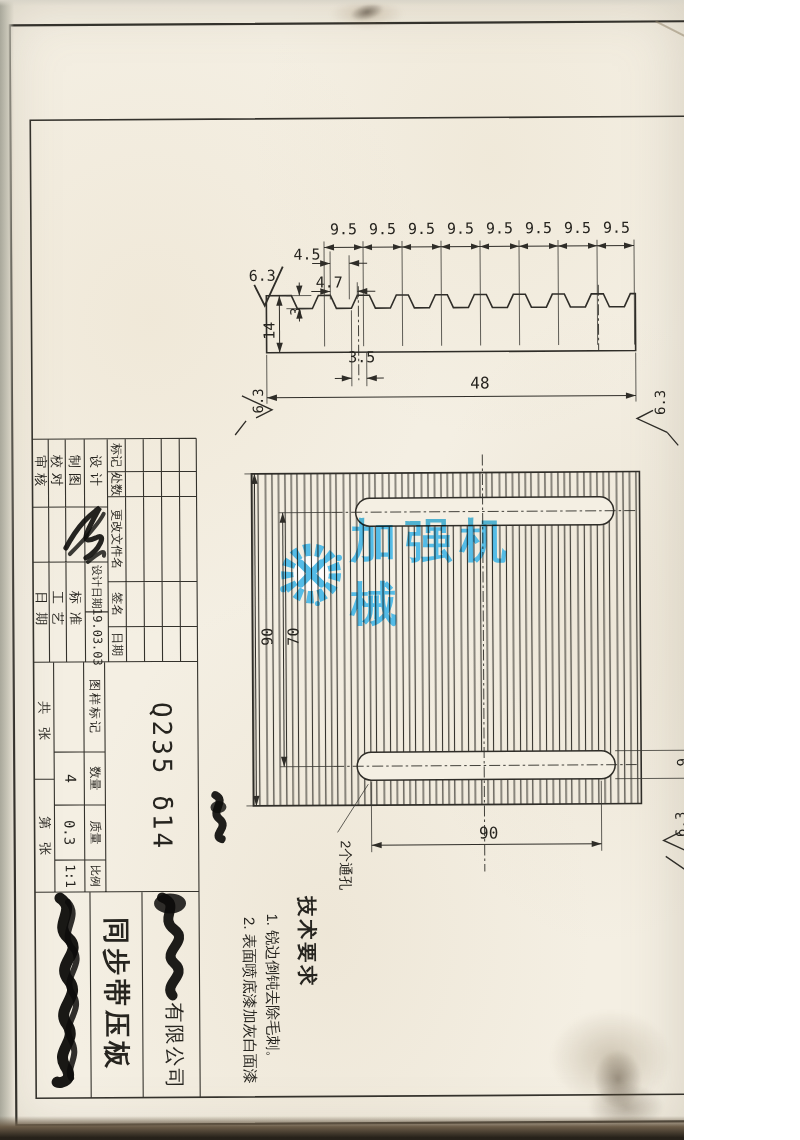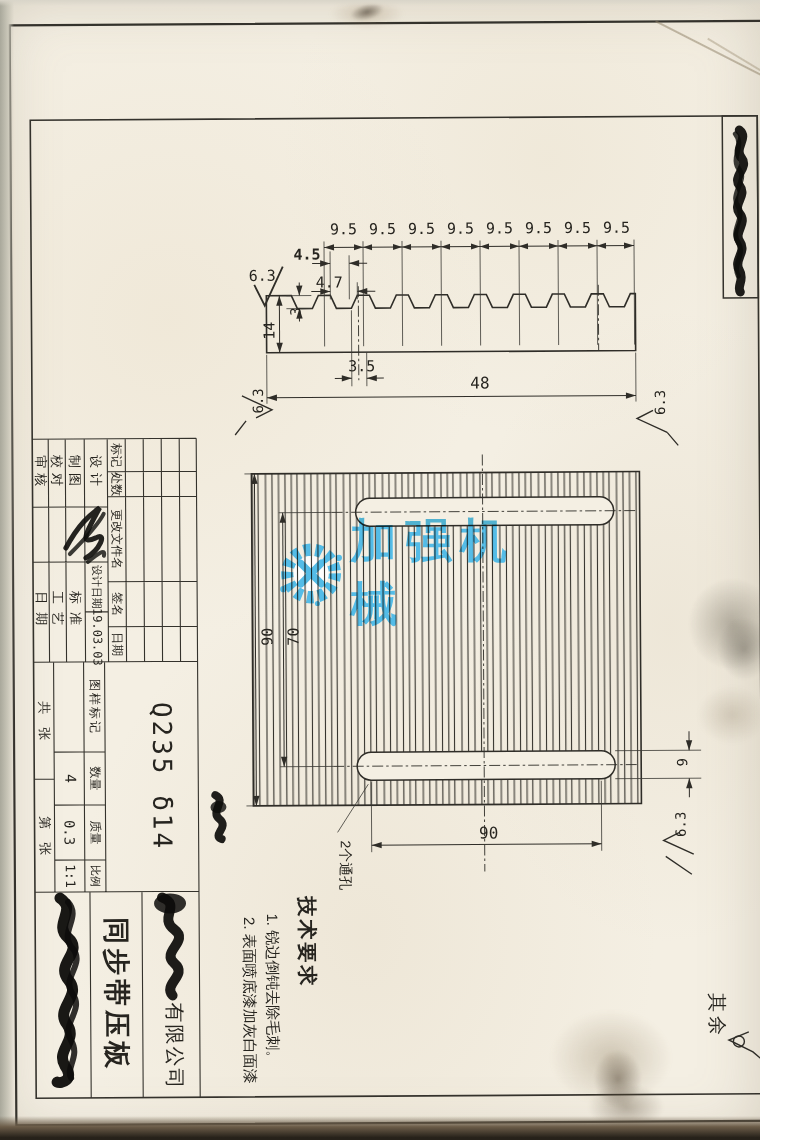--- a/index.html
+++ b/index.html
@@ -1,16 +1,16 @@
 <!DOCTYPE html>
 <html><head>
 <meta charset="utf-8">
 <style>
   html,body{margin:0;padding:0;}
-  #stage{position:relative;width:760px;height:1140px;overflow:hidden;background:#aeaca0;font-family:"Liberation Sans",sans-serif;}
+  #stage{position:relative;width:684px;height:1140px;overflow:hidden;background:#aeaca0;font-family:"Liberation Sans",sans-serif;}
   #sheet{position:absolute;inset:0;
     background:
       radial-gradient(60% 40% at 22% 28%, rgba(214,192,152,.14), rgba(0,0,0,0) 70%),
       radial-gradient(50% 35% at 72% 14%, rgba(208,188,148,.12), rgba(0,0,0,0) 70%),
       radial-gradient(55% 45% at 48% 82%, rgba(203,183,148,.15), rgba(0,0,0,0) 70%),
       radial-gradient(40% 40% at 88% 55%, rgba(190,170,135,.12), rgba(0,0,0,0) 70%),
       #f4efe3;
     box-shadow: inset 0 0 60px rgba(125,112,88,.25);}
   .edge{position:absolute;}
   #tilt{position:absolute;inset:0;transform:rotate(-0.35deg);transform-origin:400px 570px;}
@@ -141,25 +141,25 @@
   </svg>
 
   <div class="t mono" style="left:326px;top:221px;width:39px;height:18px;font-size:15px;">9.5</div>
   <div class="t mono" style="left:365px;top:221px;width:39px;height:18px;font-size:15px;">9.5</div>
   <div class="t mono" style="left:404px;top:221px;width:39px;height:18px;font-size:15px;">9.5</div>
   <div class="t mono" style="left:443px;top:221px;width:39px;height:18px;font-size:15px;">9.5</div>
   <div class="t mono" style="left:482px;top:221px;width:39px;height:18px;font-size:15px;">9.5</div>
   <div class="t mono" style="left:521px;top:221px;width:39px;height:18px;font-size:15px;">9.5</div>
   <div class="t mono" style="left:560px;top:221px;width:39px;height:18px;font-size:15px;">9.5</div>
   <div class="t mono" style="left:599px;top:221px;width:39px;height:18px;font-size:15px;">9.5</div>
-  <div class="t mono" style="left:290px;top:246px;width:38px;height:17px;font-size:15px;font-weight:bold;">4.5</div>
+  <div class="t mono" style="left:290px;top:246px;width:38px;height:17px;font-size:15px;">4.5</div>
   <div class="t mono" style="left:312px;top:274px;width:38px;height:17px;font-size:15px;">4.7</div>
   <div class="t mono rm90" style="left:290px;top:320px;width:18px;height:14px;font-size:14px;">3</div>
   <div class="t mono rm90" style="left:264px;top:345px;width:30px;height:15px;font-size:15px;">14</div>
-  <div class="t mono" style="left:344px;top:358px;width:38px;height:17px;font-size:15px;">3.5</div>
+  <div class="t mono" style="left:344px;top:349px;width:38px;height:17px;font-size:15px;">3.5</div>
   <div class="t mono" style="left:460px;top:375px;width:42px;height:18px;font-size:16px;">48</div>
   <div class="t mono" style="left:246px;top:268px;width:36px;height:16px;font-size:15px;">6.3</div>
   <div class="t mono rm90" style="left:252px;top:416px;width:32px;height:15px;font-size:14px;">6.3</div>
   <div class="t mono rm90" style="left:654px;top:420px;width:32px;height:15px;font-size:14px;">6.3</div>
 
   <div class="t mono rm90" style="left:260px;top:652px;width:32px;height:16px;font-size:15px;">90</div>
   <div class="t mono rm90" style="left:286px;top:652px;width:32px;height:16px;font-size:15px;">70</div>
   <div class="t mono" style="left:466px;top:825px;width:42px;height:18px;font-size:16px;">90</div>
   <div class="t mono rm90" style="left:674px;top:776px;width:24px;height:14px;font-size:14px;">9</div>
   <div class="t mono rm90" style="left:672px;top:842px;width:32px;height:14px;font-size:14px;">6.3</div>

